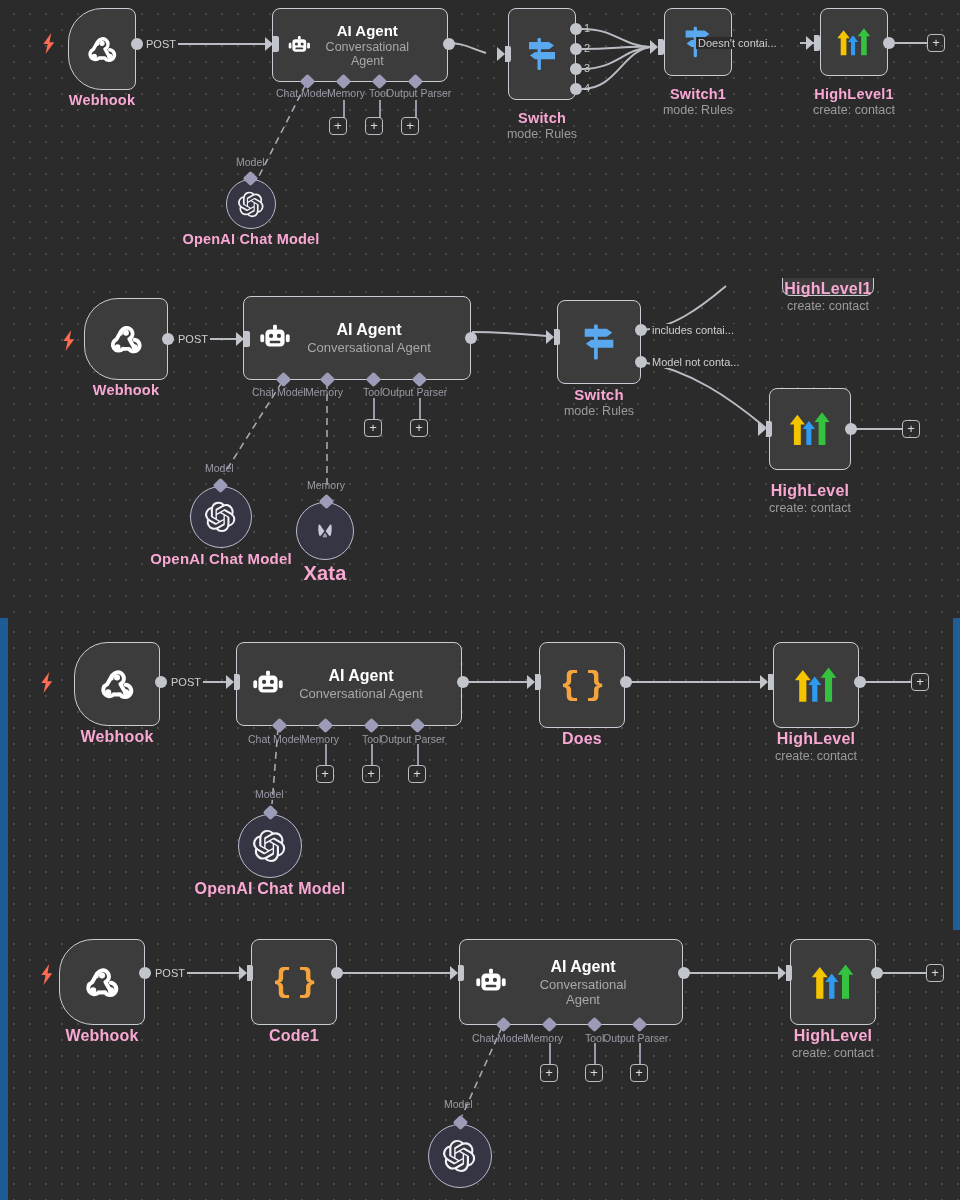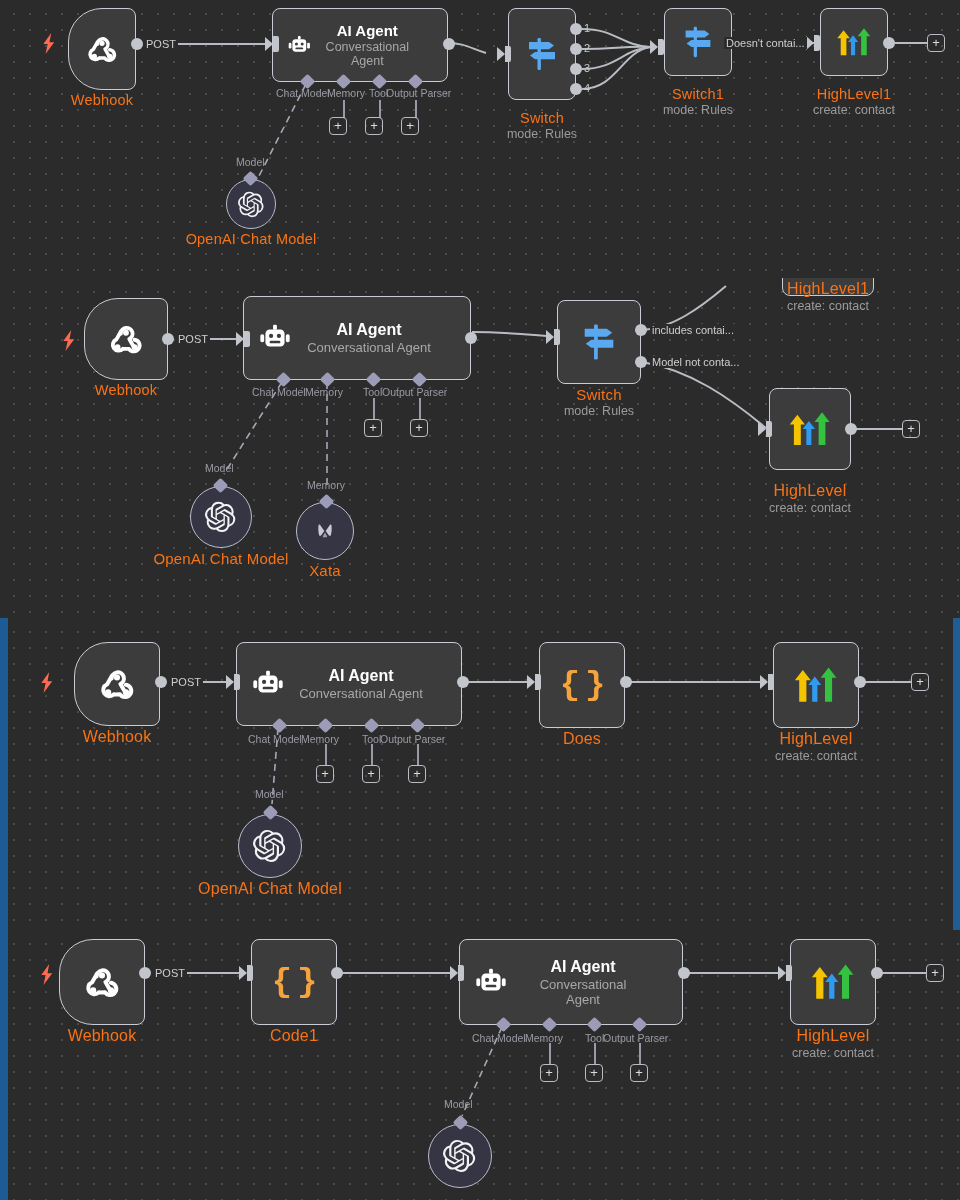--- a/index.html
+++ b/index.html
@@ -34,21 +34,21 @@
     border:1.5px solid #c9ccd4;
     border-radius:8px;
     display:flex; align-items:center; justify-content:center;
   }
   .box.trigger { border-radius:34px 8px 8px 34px; }
   .box.circle { border-radius:50%; background:#353544; border-color:#b9bccb; }
   .caption {
     position:absolute; left:50%; transform:translateX(-50%);
     text-align:center; white-space:nowrap;
   }
-  .caption .nm { font-size:14.5px; font-weight:400; color:#f97316; letter-spacing:.2px; }
+  .caption .nm { font-size:14.5px; font-weight:700; color:#f9a8d4; letter-spacing:.2px; }
   .caption .sub { font-size:12.5px; color:#9b9b9b; margin-top:1px; }
 
   
   .agent-inner { display:flex; align-items:center; gap:14px; width:100%; padding:0 14px; }
   .agent-txt { flex:1; text-align:center; padding-right:24px;}
   .agent-title { font-size:15px; font-weight:700; color:#fff; }
   .agent-sub   { font-size:12.5px; color:#a8a8a8; margin-top:1px; }
 
   
   .dot { position:absolute; width:12px; height:12px; border-radius:50%; background:#c2c5cc; z-index:14; }
@@ -247,21 +247,21 @@
       <svg class="ic" width="38" height="38">
           <use href="#sym-switch"></use>
         </svg>
     </div>
     <div class="caption" style="top:78px;">
       <div class="nm">Switch1</div>
       <div class="sub">mode: Rules</div>
     </div>
   </div>
   <div class="dot" style="left:727px; top:37px;"></div>
-  <span class="wire-label" style="left:724px; top:37px;text-align:right;">Doesn't contai...</span>
+  <span class="wire-label" style="left:696px; top:37px;text-align:right;">Doesn't contai...</span>
   <div class="wire" style="left:800px; top:42px; width:14px;"></div>
   <div class="arrowin" style="left:806px; top:35px;"></div>
 
   <div class="node" style="left:820px; top:8px; width:68px; height:68px;">
     <div class="box" style="width:68px; height:68px;">
       <svg class="ic" width="38" height="38">
           <use href="#sym-highlevel"></use>
         </svg>
     </div>
     <div class="caption" style="top:78px;">
@@ -349,21 +349,21 @@
 
   <span class="sub-label" style="left:307px; top:201px;">Memory</span>
   <div class="diamond" style="left:321px; top:218px;"></div>
   <div class="node" style="left:296px; top:224px; width:58px; height:58px;">
     <div class="box circle" style="width:58px; height:58px;">
       <svg class="ic" width="28" height="28">
           <use href="#sym-xata"></use>
         </svg>
     </div>
     <div class="caption" style="top:60px;">
-      <div class="nm" style="font-size:15px">Xata</div>
+      <div class="nm" style="font-size:20px">Xata</div>
     </div>
   </div>
 
   <div class="arrowin" style="left:546px; top:51px;"></div>
   <div class="node" style="left:557px; top:22px; width:84px; height:84px;">
     <div class="box" style="width:84px; height:84px;">
       <svg class="ic" width="44" height="44">
           <use href="#sym-switch"></use>
         </svg>
     </div>

